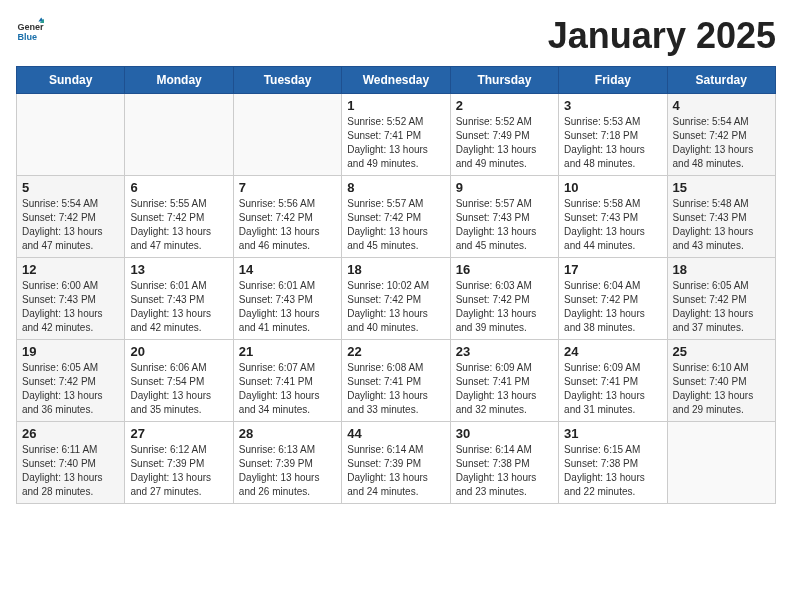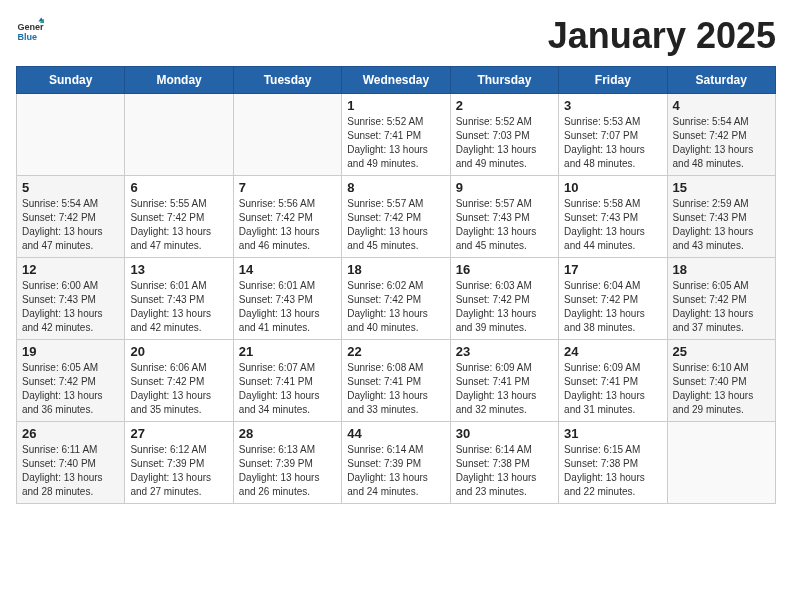--- a/index.html
+++ b/index.html
@@ -119,28 +119,28 @@
         <td>
           <span class="day-number">1</span>
           <div class="cell-content">Sunrise: 5:52 AM
 Sunset: 7:41 PM
 Daylight: 13 hours
 and 49 minutes.</div>
         </td>
         <td>
           <span class="day-number">2</span>
           <div class="cell-content">Sunrise: 5:52 AM
-Sunset: 7:03 PM
+Sunset: 7:49 PM
 Daylight: 13 hours
 and 49 minutes.</div>
         </td>
         <td>
           <span class="day-number">3</span>
           <div class="cell-content">Sunrise: 5:53 AM
-Sunset: 7:07 PM
+Sunset: 7:18 PM
 Daylight: 13 hours
 and 48 minutes.</div>
         </td>
         <td class="weekend">
           <span class="day-number">4</span>
           <div class="cell-content">Sunrise: 5:54 AM
 Sunset: 7:42 PM
 Daylight: 13 hours
 and 48 minutes.</div>
         </td>
@@ -183,21 +183,21 @@
         </td>
         <td>
           <span class="day-number">10</span>
           <div class="cell-content">Sunrise: 5:58 AM
 Sunset: 7:43 PM
 Daylight: 13 hours
 and 44 minutes.</div>
         </td>
         <td class="weekend">
           <span class="day-number">15</span>
-          <div class="cell-content">Sunrise: 2:59 AM
+          <div class="cell-content">Sunrise: 5:48 AM
 Sunset: 7:43 PM
 Daylight: 13 hours
 and 43 minutes.</div>
         </td>
       </tr>
       <tr>
         <td class="weekend">
           <span class="day-number">12</span>
           <div class="cell-content">Sunrise: 6:00 AM
 Sunset: 7:43 PM
@@ -213,21 +213,21 @@
         </td>
         <td>
           <span class="day-number">14</span>
           <div class="cell-content">Sunrise: 6:01 AM
 Sunset: 7:43 PM
 Daylight: 13 hours
 and 41 minutes.</div>
         </td>
         <td>
           <span class="day-number">18</span>
-          <div class="cell-content">Sunrise: 6:02 AM
+          <div class="cell-content">Sunrise: 10:02 AM
 Sunset: 7:42 PM
 Daylight: 13 hours
 and 40 minutes.</div>
         </td>
         <td>
           <span class="day-number">16</span>
           <div class="cell-content">Sunrise: 6:03 AM
 Sunset: 7:42 PM
 Daylight: 13 hours
 and 39 minutes.</div>
@@ -251,21 +251,21 @@
         <td class="weekend">
           <span class="day-number">19</span>
           <div class="cell-content">Sunrise: 6:05 AM
 Sunset: 7:42 PM
 Daylight: 13 hours
 and 36 minutes.</div>
         </td>
         <td>
           <span class="day-number">20</span>
           <div class="cell-content">Sunrise: 6:06 AM
-Sunset: 7:42 PM
+Sunset: 7:54 PM
 Daylight: 13 hours
 and 35 minutes.</div>
         </td>
         <td>
           <span class="day-number">21</span>
           <div class="cell-content">Sunrise: 6:07 AM
 Sunset: 7:41 PM
 Daylight: 13 hours
 and 34 minutes.</div>
         </td>

